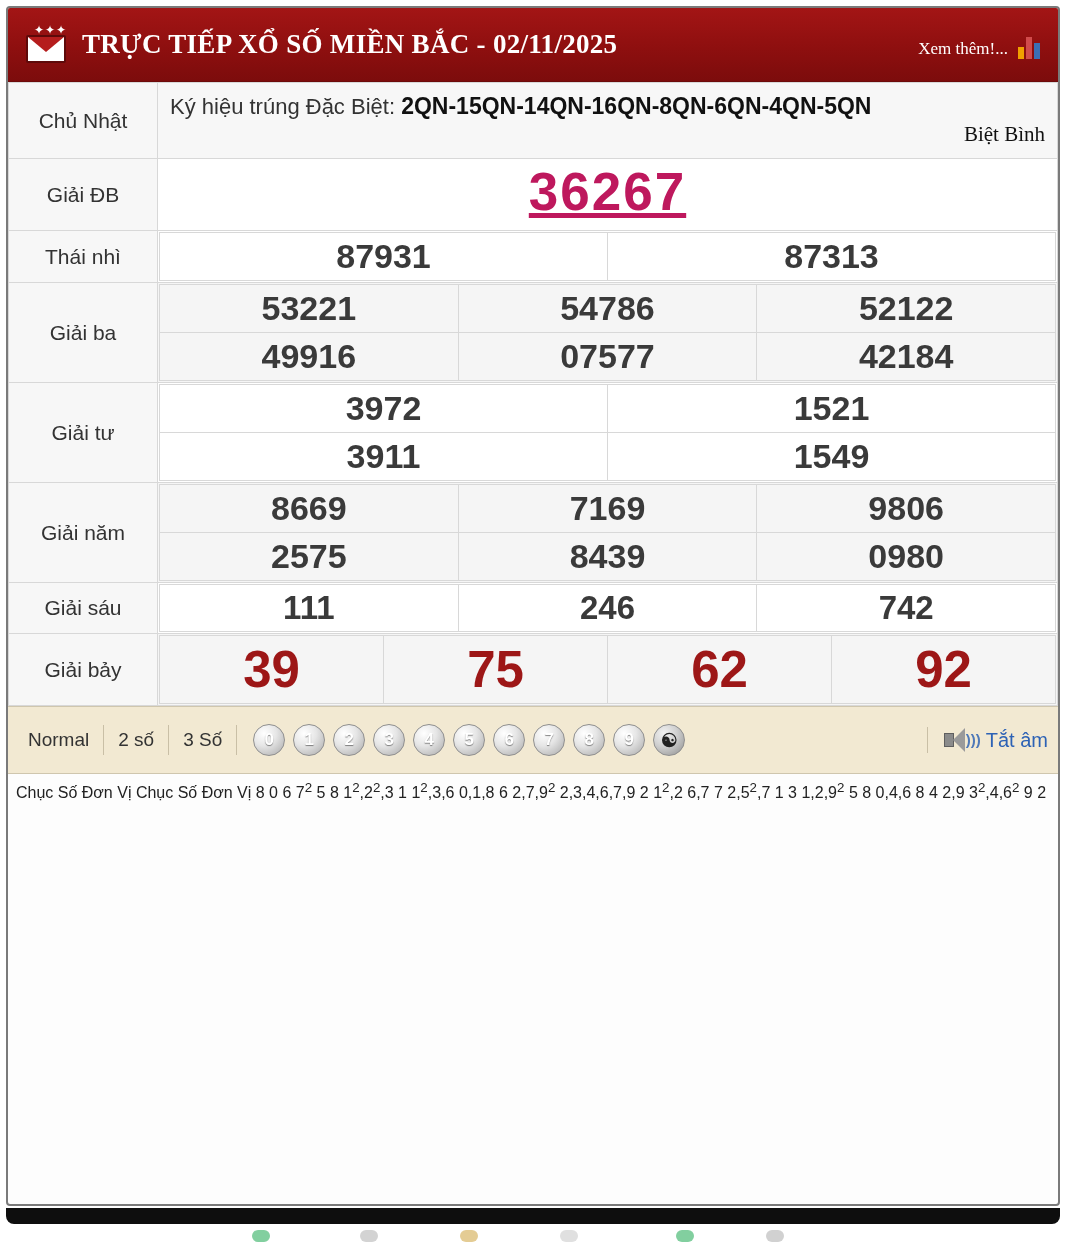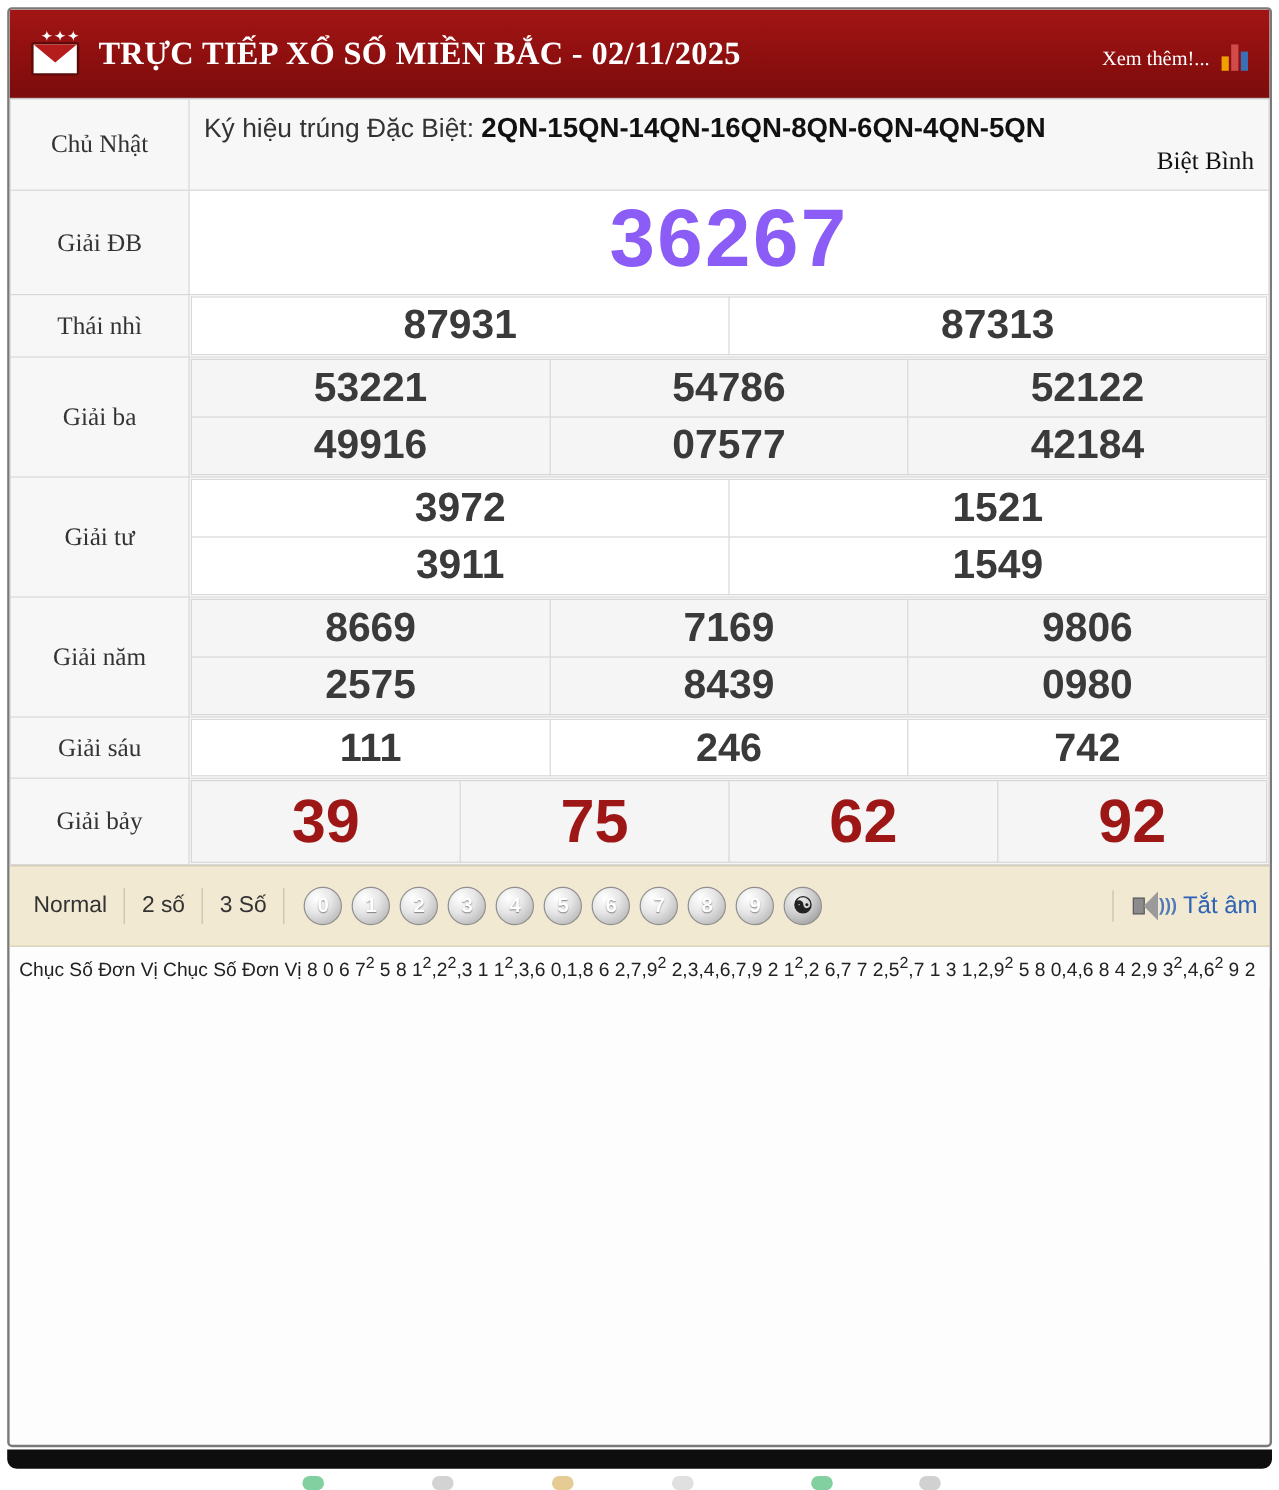--- a/index.html
+++ b/index.html
@@ -121,21 +121,20 @@
     border: 1px solid #d8d8d8;
     vertical-align: middle;
   }
   .lbl {
     width: 140px;
     text-align: center;
     font-size: 21px;
     color: #333;
     background: #f7f7f7;
     padding: 6px 4px;
-    font-family: Liberation Serif, serif;
   }
   .row-sym td { background: #f7f7f7; }
   .sym-cell {
     padding: 8px 12px 10px 12px;
     font-size: 22px;
     line-height: 1.35;
     color: #333;
   }
   .sym-cell b {
     font-weight: bold;
@@ -149,25 +148,26 @@
     font-size: 21px;
     color: #111;
     margin-top: -2px;
   }
   .db-cell {
     text-align: center;
     padding: 6px 0 12px 0;
     background: #ffffff;
   }
   .db-num {
-    font-size: 68px;
-    font-weight: bold;
-    color: #8b5cf6;
+    font-size: 53px;
+    font-weight: bold;
+    color: #be185d;
     letter-spacing: 2px;
     line-height: 1.0;
+    text-decoration: underline;
   }
   .g1-cell {
     text-align: center;
     background: #f5f5f5;
     padding: 6px 0 10px 0;
   }
   .g1-num {
     font-size: 46px;
     font-weight: bold;
     color: #3a3a3a;

